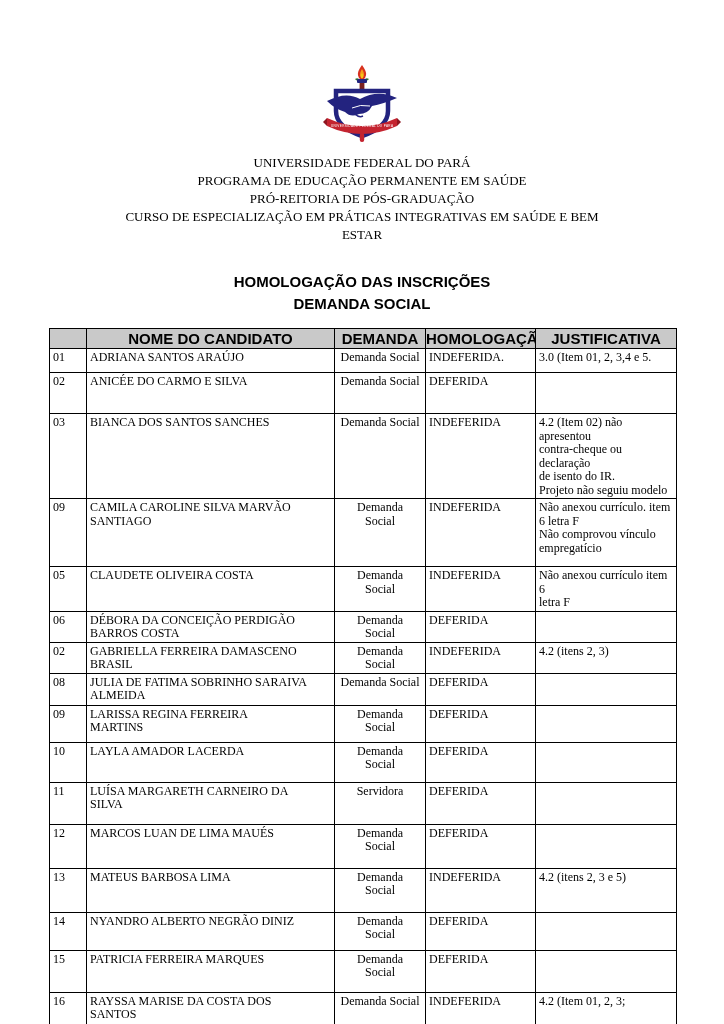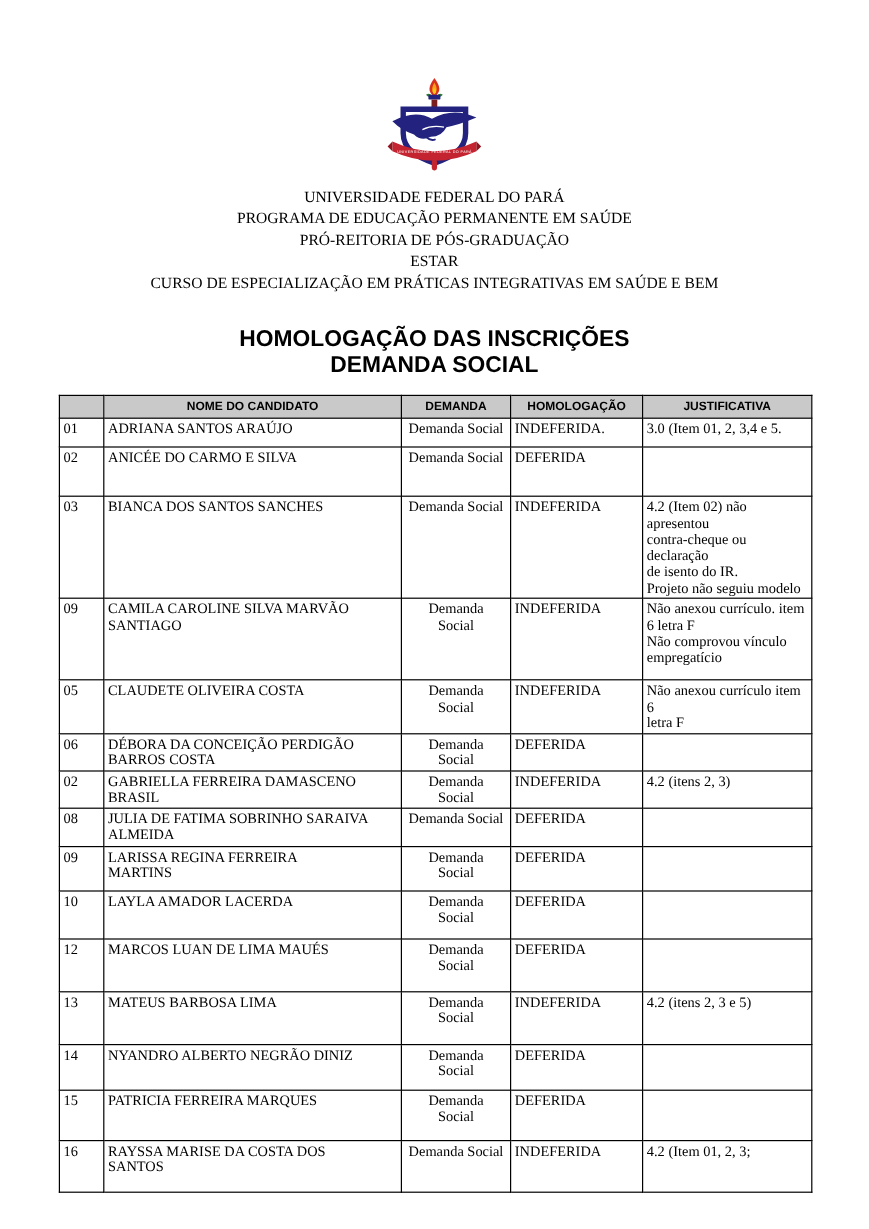--- a/index.html
+++ b/index.html
@@ -21,40 +21,40 @@
     font-size: 13px;
     line-height: 18px;
     font-family: "Liberation Serif", serif;
   }
 
   .doc-title {
     margin-top: 27px;
     text-align: center;
     font-family: "Liberation Sans", sans-serif;
     font-weight: bold;
-    font-size: 19px;
+    font-size: 15px;
     line-height: 22px;
   }
 
   table.homolog {
     margin: 13px 0 0 49px;
     border-collapse: collapse;
     table-layout: fixed;
     width: 627px;
   }
   table.homolog th, table.homolog td {
     border: 1px solid #000;
     vertical-align: top;
     overflow: hidden;
   }
   table.homolog th {
     background: #c9c9c9;
     font-family: "Liberation Sans", sans-serif;
     font-weight: bold;
-    font-size: 10px;
+    font-size: 15px;
     height: 19px;
     text-align: center;
     vertical-align: middle;
     padding: 1px 0;
   }
   table.homolog td {
     font-size: 12px;
     line-height: 13.5px;
     padding: 2px 3px 1px 3px;
     white-space: pre-line;
@@ -95,22 +95,22 @@
       <text x="40" y="63.2" text-anchor="middle" font-size="3.1" fill="#ffffff" font-family="Liberation Sans, sans-serif" textLength="62">UNIVERSIDADE FEDERAL DO PARÁ</text>
 
       <rect x="37.8" y="69" width="4.4" height="9" rx="2" fill="#c42430"></rect>
     </svg>
   </div>
 
   <div class="org-header">
     <div>UNIVERSIDADE FEDERAL DO PARÁ</div>
     <div>PROGRAMA DE EDUCAÇÃO PERMANENTE EM SAÚDE</div>
     <div>PRÓ-REITORIA DE PÓS-GRADUAÇÃO</div>
+    <div>CURSO DE ESPECIALIZAÇÃO EM PRÁTICAS INTEGRATIVAS EM SAÚDE E BEM</div>
     <div>ESTAR</div>
-    <div>CURSO DE ESPECIALIZAÇÃO EM PRÁTICAS INTEGRATIVAS EM SAÚDE E BEM</div>
   </div>
 
   <div class="doc-title">
     <div>HOMOLOGAÇÃO DAS INSCRIÇÕES</div>
     <div>DEMANDA SOCIAL</div>
   </div>
 
   <table class="homolog">
     <colgroup>
       <col style="width:37px">
@@ -210,20 +210,28 @@
         <td class="c-jus"></td>
       </tr>
       <tr style="height:40px">
         <td class="c-num">10</td>
         <td class="c-nome">LAYLA AMADOR LACERDA</td>
         <td class="c-dem">Demanda
 Social</td>
         <td class="c-hom">DEFERIDA</td>
         <td class="c-jus"></td>
       </tr>
+      <tr style="height:42px">
+        <td class="c-num">11</td>
+        <td class="c-nome">LUÍSA MARGARETH CARNEIRO DA
+SILVA</td>
+        <td class="c-dem">Servidora</td>
+        <td class="c-hom">DEFERIDA</td>
+        <td class="c-jus"></td>
+      </tr>
       <tr style="height:44px">
         <td class="c-num">12</td>
         <td class="c-nome">MARCOS LUAN DE LIMA MAUÉS</td>
         <td class="c-dem">Demanda
 Social</td>
         <td class="c-hom">DEFERIDA</td>
         <td class="c-jus"></td>
       </tr>
       <tr style="height:44px">
         <td class="c-num">13</td>

